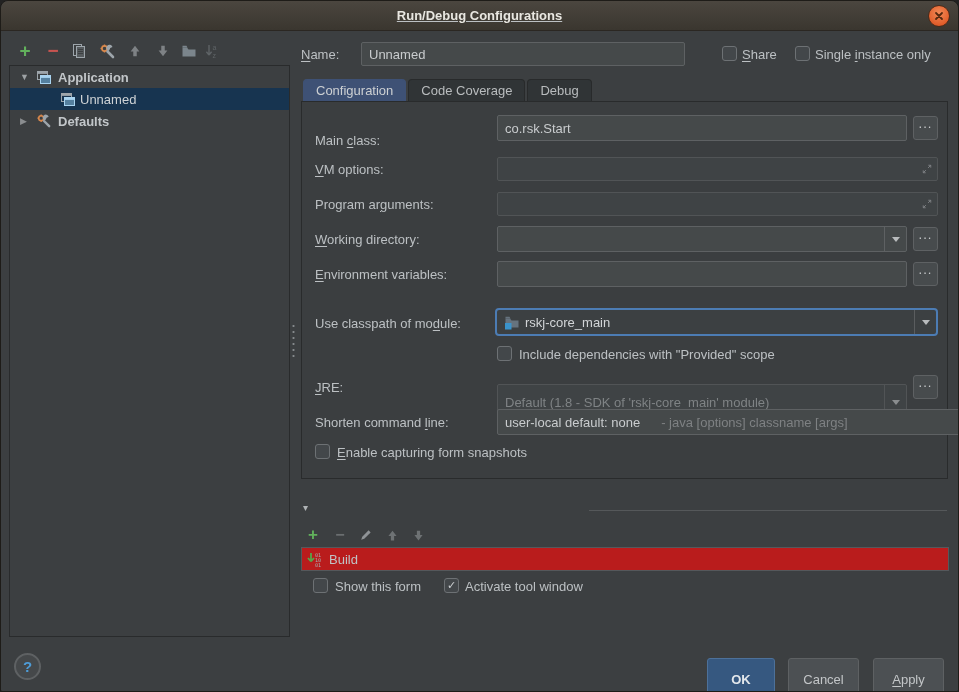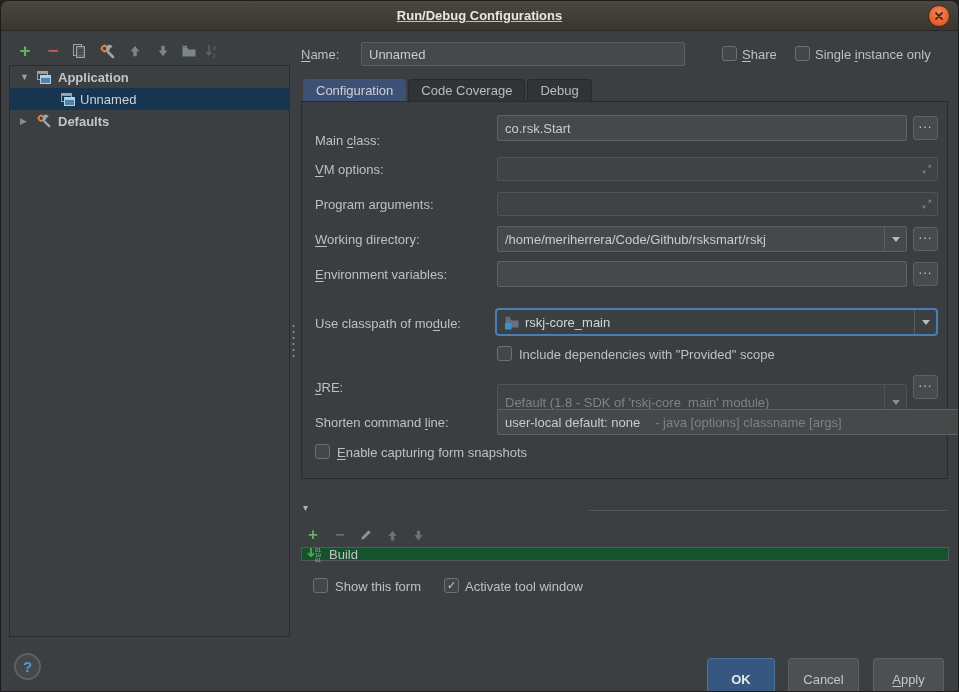--- a/index.html
+++ b/index.html
@@ -63,21 +63,21 @@
   .cb-label { position:absolute; white-space:nowrap; cursor:pointer; }
   
   .tabs { position:absolute; left:302px; top:78px; height:23px; display:flex; gap:2px; }
   .tab { padding:0 12px; line-height:21px; height:23px; background:#303436; border:1px solid #282A2B; border-bottom:none;
     border-radius:4px 4px 0 0; color:#B9BCBE; cursor:pointer; }
   .tab.active { background:#3E5175; color:#CDD0D3; border-color:#3E5175; }
   .tab-panel { position:absolute; left:300px; top:100px; width:647px; height:378px; background:#3B3E40; border:1px solid #292B2C; }
   
   .bl-line { position:absolute; height:1px; background:#55585A; }
   .bl-toolbar-icon { position:absolute; width:18px; height:18px; top:525px; display:flex; align-items:center; justify-content:center; cursor:pointer; font-size:16px; font-weight:bold; }
-  .build-box { position:absolute; left:300px; top:546px; width:648px; height:14px; background:#14532d; border:1px solid #55585B; display:flex; align-items:center; }
+  .build-box { position:absolute; left:300px; top:546px; width:648px; height:24px; background:#b91c1c; border:1px solid #55585B; display:flex; align-items:center; }
   
   .btn { position:absolute; height:42px; border-radius:3px; background:#4C5053; border:1px solid #5E6163; color:#C3C6C8;
     display:flex; align-items:center; justify-content:center; font-size:13px; cursor:pointer; }
   .btn.primary { background:#365880; border-color:#4D719A; color:#E3E7EB; font-weight:bold; }
   .help-btn { position:absolute; left:13px; top:652px; width:27px; height:27px; border-radius:50%; background:#45484A;
     border:2px solid #5E6163; color:#4E9CD7; font-weight:bold; font-size:15px; display:flex; align-items:center; justify-content:center; cursor:pointer; }
 </style>
 </head>
 <body>
 
@@ -208,21 +208,20 @@
       <svg class="expand-ic" width="12" height="12" viewBox="0 0 16 16">
         <g stroke="#7E8285" stroke-width="1.3" fill="none">
           <path d="M6.5 9.5 L3 13 M3 13 v-3.2 M3 13 h3.2"></path>
           <path d="M9.5 6.5 L13 3 M13 3 v3.2 M13 3 h-3.2"></path>
         </g>
       </svg>
     </div>
 
     <span class="lbl" style="left:13px;top:130px"><u>W</u>orking directory:</span>
     <div class="combo" style="left:195px;top:124px;width:410px;height:26px">
-      <span style="overflow:hidden;white-space:nowrap">/home/meriherrera/Code/Github/rsksmart/rskj</span>
       <span class="arrow-zone">
           <span class="tri"></span>
         </span>
     </div>
     <span class="dots-btn" style="left:611px;top:125px">
         <span>...</span>
       </span>
 
     <span class="lbl" style="left:13px;top:165px"><u>E</u>nvironment variables:</span>
     <input class="field" style="left: 195px; top: 159px; width: 410px; height: 26px;" value="">
@@ -253,21 +252,21 @@
           <span class="tri"></span>
         </span>
     </div>
     <span class="dots-btn" style="left:611px;top:273px">
         <span>...</span>
       </span>
 
     <span class="lbl" style="left:13px;top:313px">Shorten command <u>l</u>ine:</span>
     <div class="combo" style="left:195px;top:307px;width:510px;height:26px">
       <span style="white-space:nowrap">user-local default: none</span>
-      <span style="white-space:nowrap;color:#7E8183;margin-left:15px">- java [options] classname [args]</span>
+      <span style="white-space:nowrap;color:#7E8183;margin-left:21px">- java [options] classname [args]</span>
       <span class="arrow-zone">
           <span class="tri"></span>
         </span>
     </div>
 
     <span class="checkbox" style="left:13px;top:342px"></span>
     <span class="cb-label" style="left:35px;top:343px"><u>E</u>nable capturing form snapshots</span>
   </div>
 
   <span style="position:absolute;left:302px;top:501px;font-size:10px;color:#AFB3B5;cursor:pointer">▾</span>

